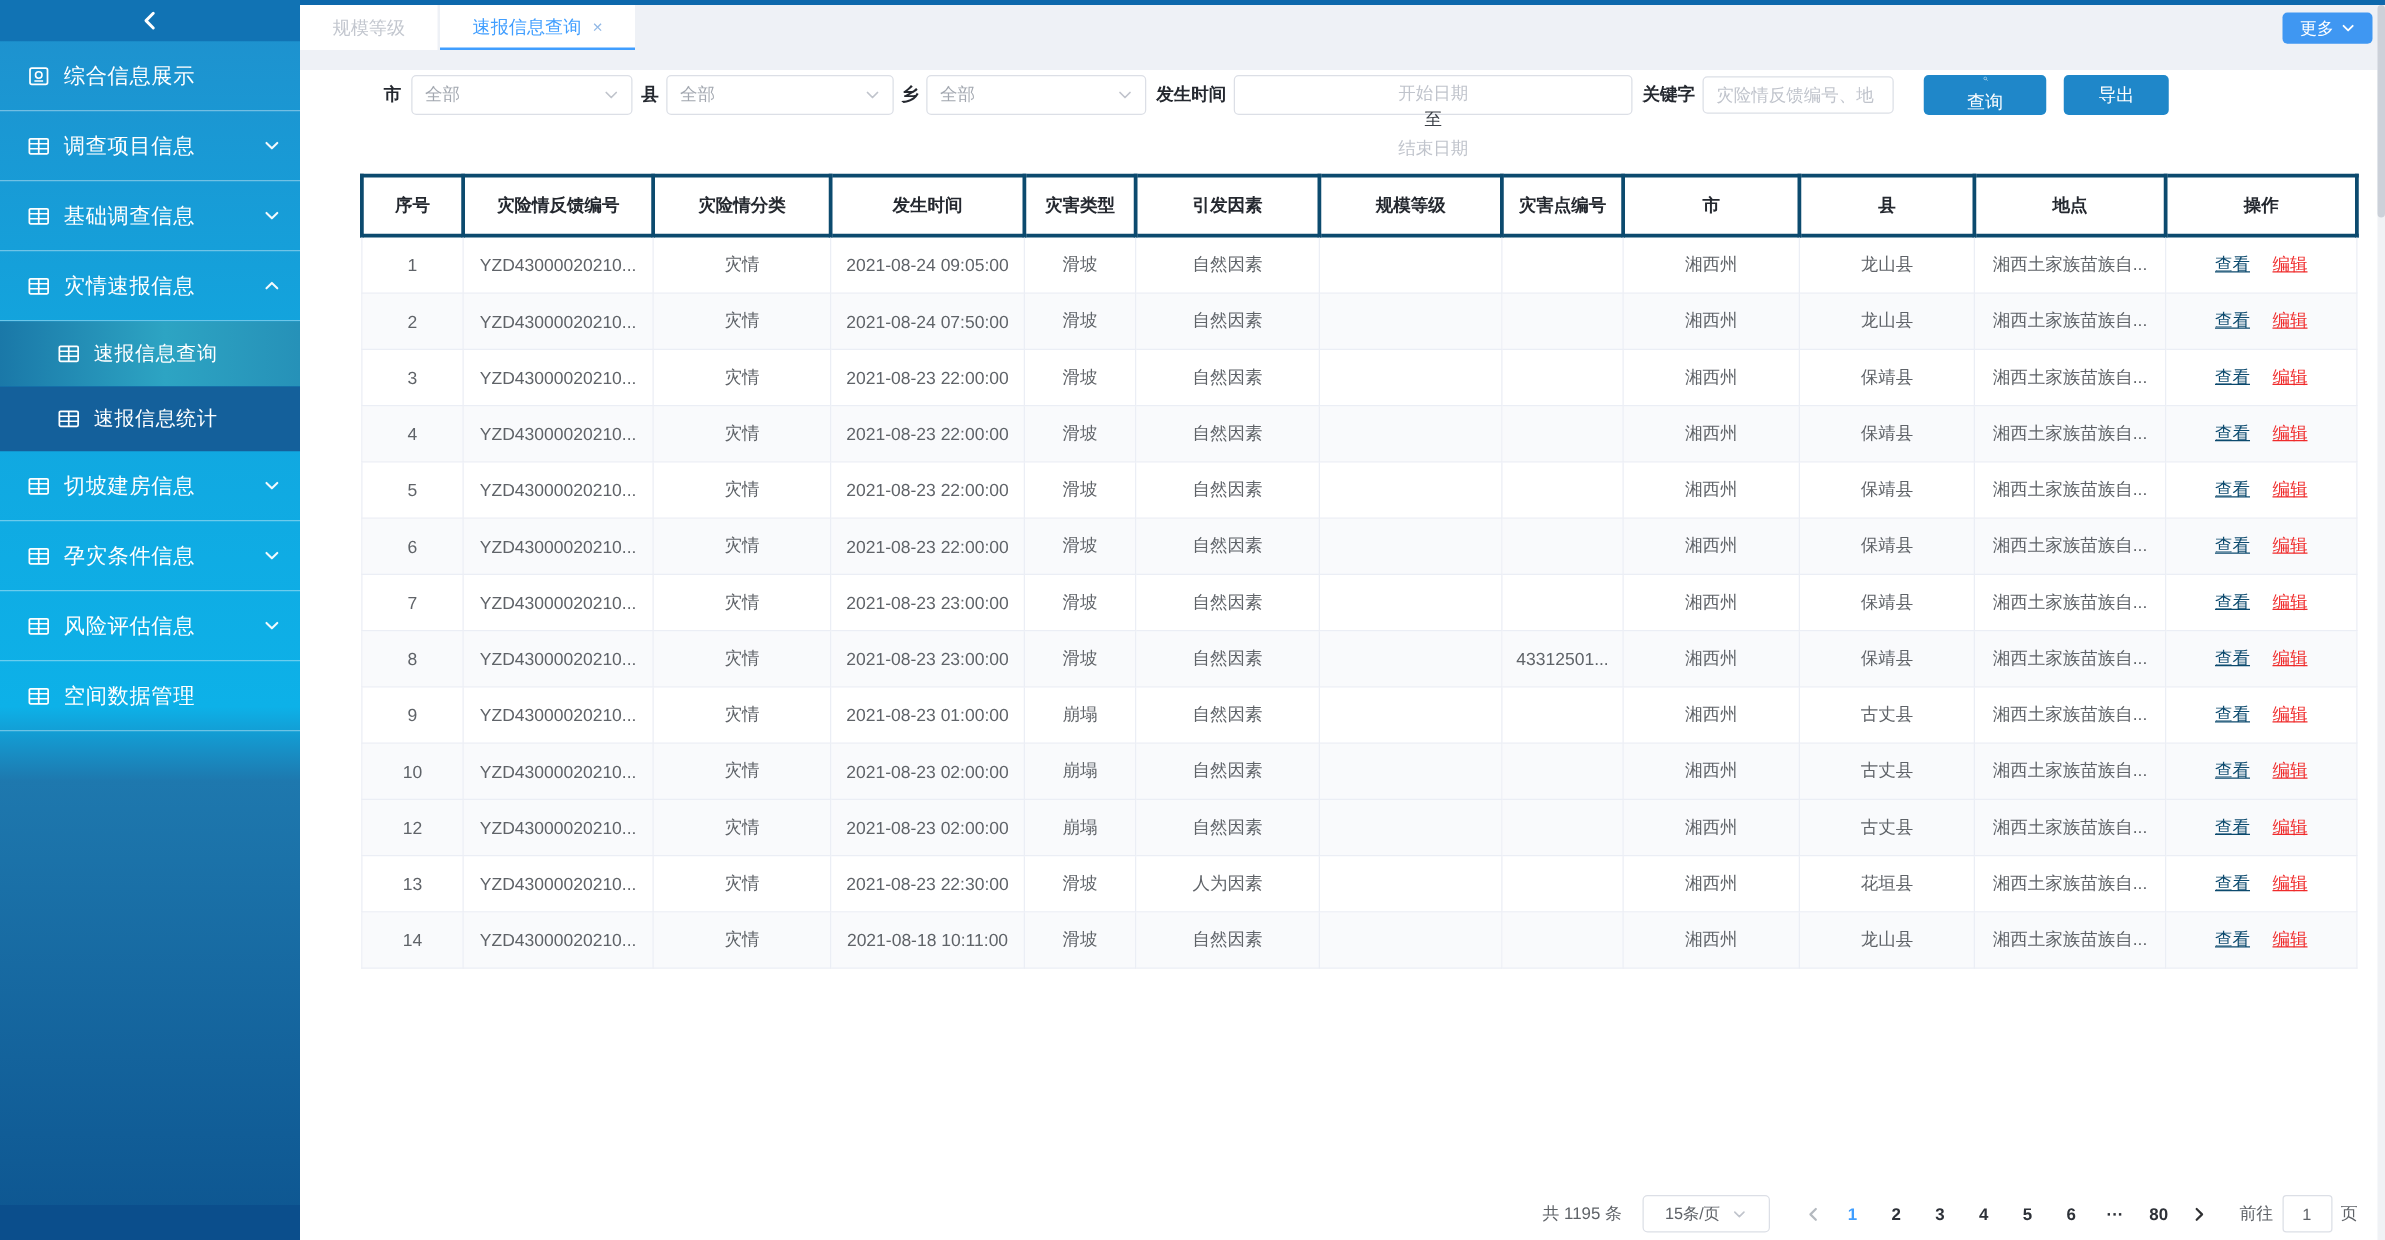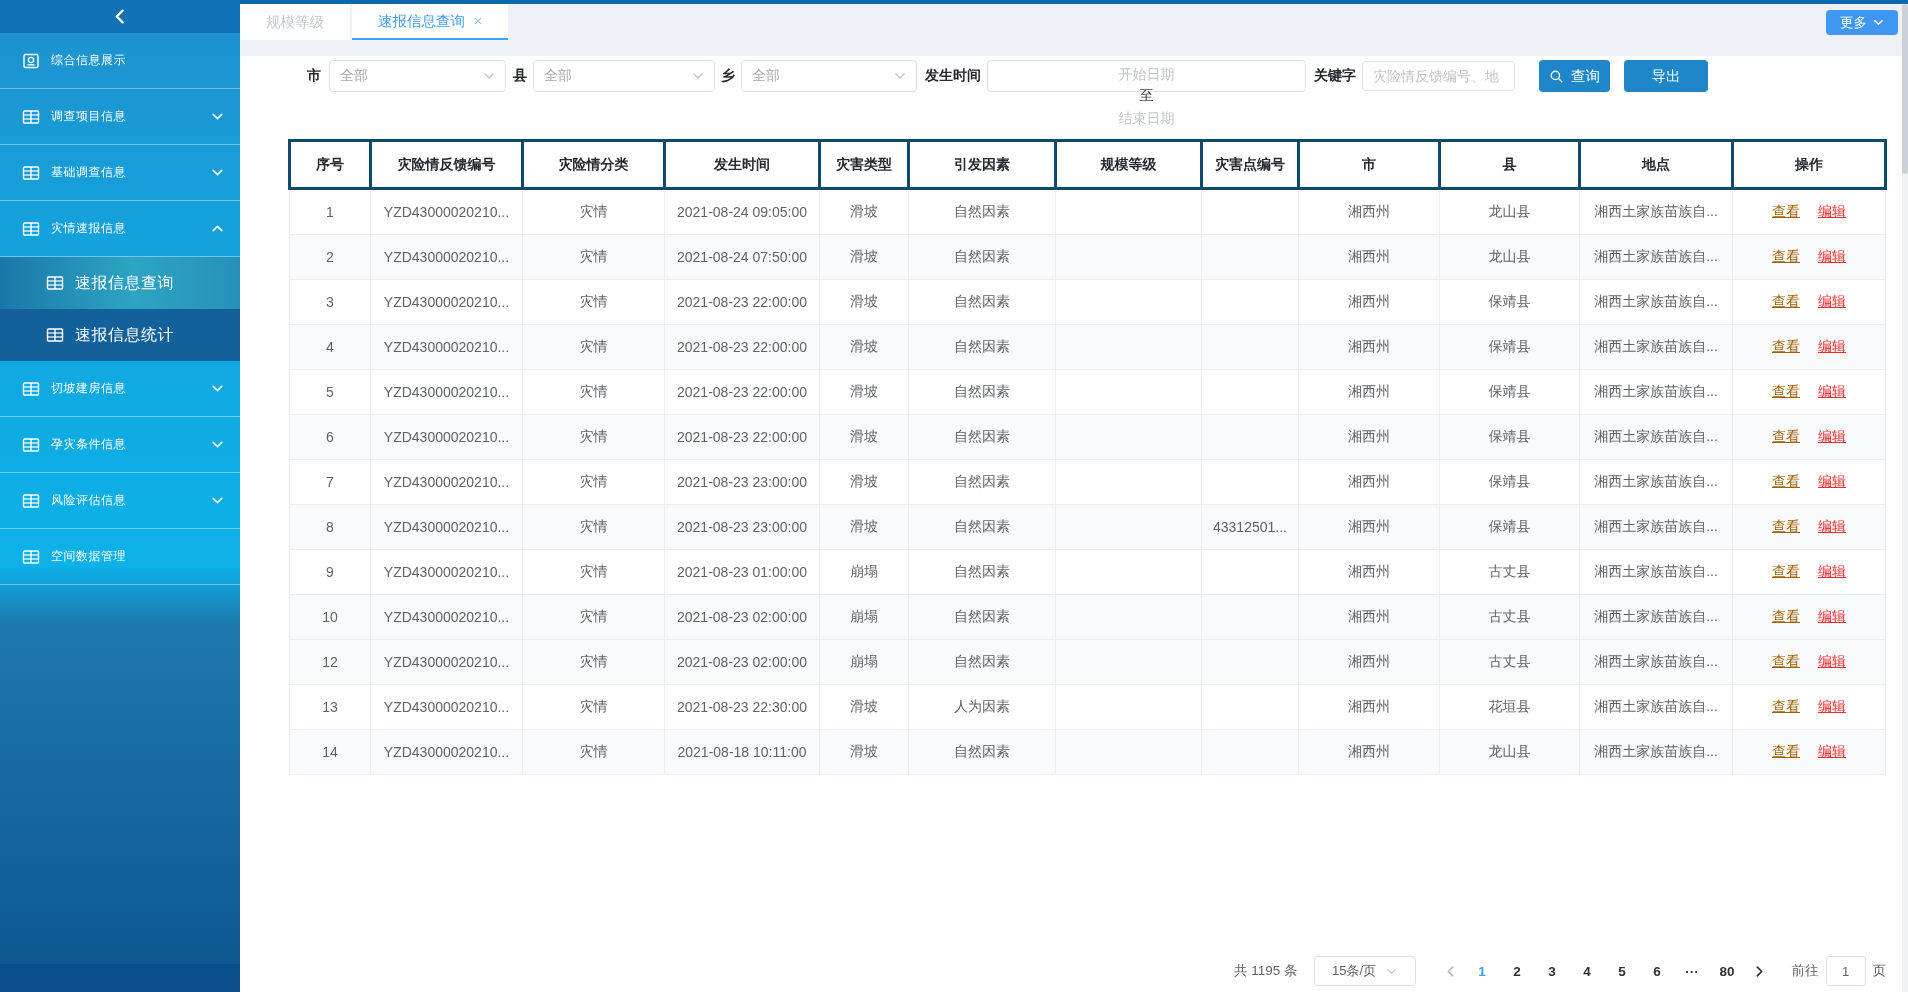--- a/index.html
+++ b/index.html
@@ -5,21 +5,21 @@
   html,body{margin:0;padding:0;}
   body{width:1908px;height:992px;overflow:hidden;background:#fff;
        font-family:"Liberation Sans","DejaVu Sans",sans-serif;color:#303133;}
   .app{position:relative;width:1908px;height:992px;}
 
   
   .sidebar{position:absolute;left:0;top:0;width:240px;height:992px;color:#fff;
     background:linear-gradient(180deg,#1f90cd 0%,#12a5de 28%,#0db1e8 57%,#1e78ae 63%,#0d5590 100%);}
   .side-top{height:33px;background:#1173b4;display:flex;align-items:center;justify-content:center;cursor:pointer;}
   .side-item{height:55px;display:flex;align-items:center;padding:0 16px 0 22px;
-    font-size:12px;font-weight:500;letter-spacing:.5px;cursor:pointer;
+    font-size:17px;font-weight:500;letter-spacing:.5px;cursor:pointer;
     border-bottom:1px solid rgba(255,255,255,.38);}
   .side-item .mi{margin-right:11px;flex:0 0 auto;}
   .side-item .chev{margin-left:auto;opacity:.95;}
   .side-item.sub{height:52px;padding-left:46px;font-size:16px;border-bottom:none;background:#14609b;}
   .side-item.sub.active{background:linear-gradient(90deg,#1a78a8 0%,#2da4c3 55%,#2691b8 100%);}
   .side-bottom{position:absolute;left:0;bottom:0;width:100%;height:28px;background:#0b4e8c;}
 
   
   .main{position:absolute;left:240px;top:0;right:0;height:100%;}
   .topstrip{height:4px;background:#0d68ac;}
@@ -42,31 +42,31 @@
   .select .chev{color:#c0c4cc;}
   .daterange{width:297px;height:30px;border:1px solid #dcdfe6;border-radius:4px;background:#fff;
     display:flex;align-items:center;padding:0 10px;margin-left:6px;gap:4px;flex-direction:column;}
   .daterange input{border:none;outline:none;width:92px;text-align:center;font-size:14px;color:#606266;background:transparent;}
   .daterange .sep{color:#3a3f46;}
   input::placeholder{color:#c0c4cc;}
   .kwinput{width:153px;height:30px;border:1px solid #dcdfe6;border-radius:4px;margin-left:6px;
     padding:0 10px;font-size:14px;color:#606266;outline:none;box-sizing:border-box;}
   .btn-primary{height:32px;background:#1f87c9;color:#fff;border:none;border-radius:4px;font-size:14.5px;
     display:flex;align-items:center;justify-content:center;gap:7px;cursor:pointer;}
-  .btn-search{width:71px;margin-left:24px;}
+  .btn-search{width:98px;margin-left:24px;flex-direction:column;}
   .btn-export{width:84px;margin-left:14px;}
   .ml6{margin-left:6px;} .ml7{margin-left:7px;} .ml8{margin-left:8px;}
 
   
   .table-wrap{margin:47px 0 0 48px;width:1596px;}
   table{border-collapse:collapse;table-layout:fixed;width:1596px;font-size:14px;color:#5f6368;}
   th{height:43px;font-weight:700;color:#24282f;background:#fff;border:3px solid #0c4a6e;font-size:14px;}
   td{height:42px;text-align:center;border:1px solid #ebeef5;white-space:nowrap;overflow:hidden;}
   tr.stripe td{background:#f9fafc;}
-  .op-view{color:#a16207;text-decoration:underline;margin-right:18px;cursor:pointer;}
+  .op-view{color:#0c4a6e;text-decoration:underline;margin-right:18px;cursor:pointer;}
   .op-edit{color:#f02b2b;text-decoration:underline;cursor:pointer;text-align:center;}
 
   
   .pagination{position:absolute;right:22px;bottom:6px;display:flex;align-items:center;
     font-size:13.5px;color:#5f6368;}
   .ptotal{margin-right:16px;}
   .psize{width:100px;height:28px;border:1px solid #dcdfe6;border-radius:4px;display:flex;align-items:center;
     justify-content:center;gap:10px;font-size:13px;color:#5f6368;margin-right:20px;cursor:pointer;background:#fff;}
   .parrow{color:#b4b9bf;margin:0 8px;cursor:pointer;display:flex;align-items:center;}
   .parrow.next{color:#303133;}

